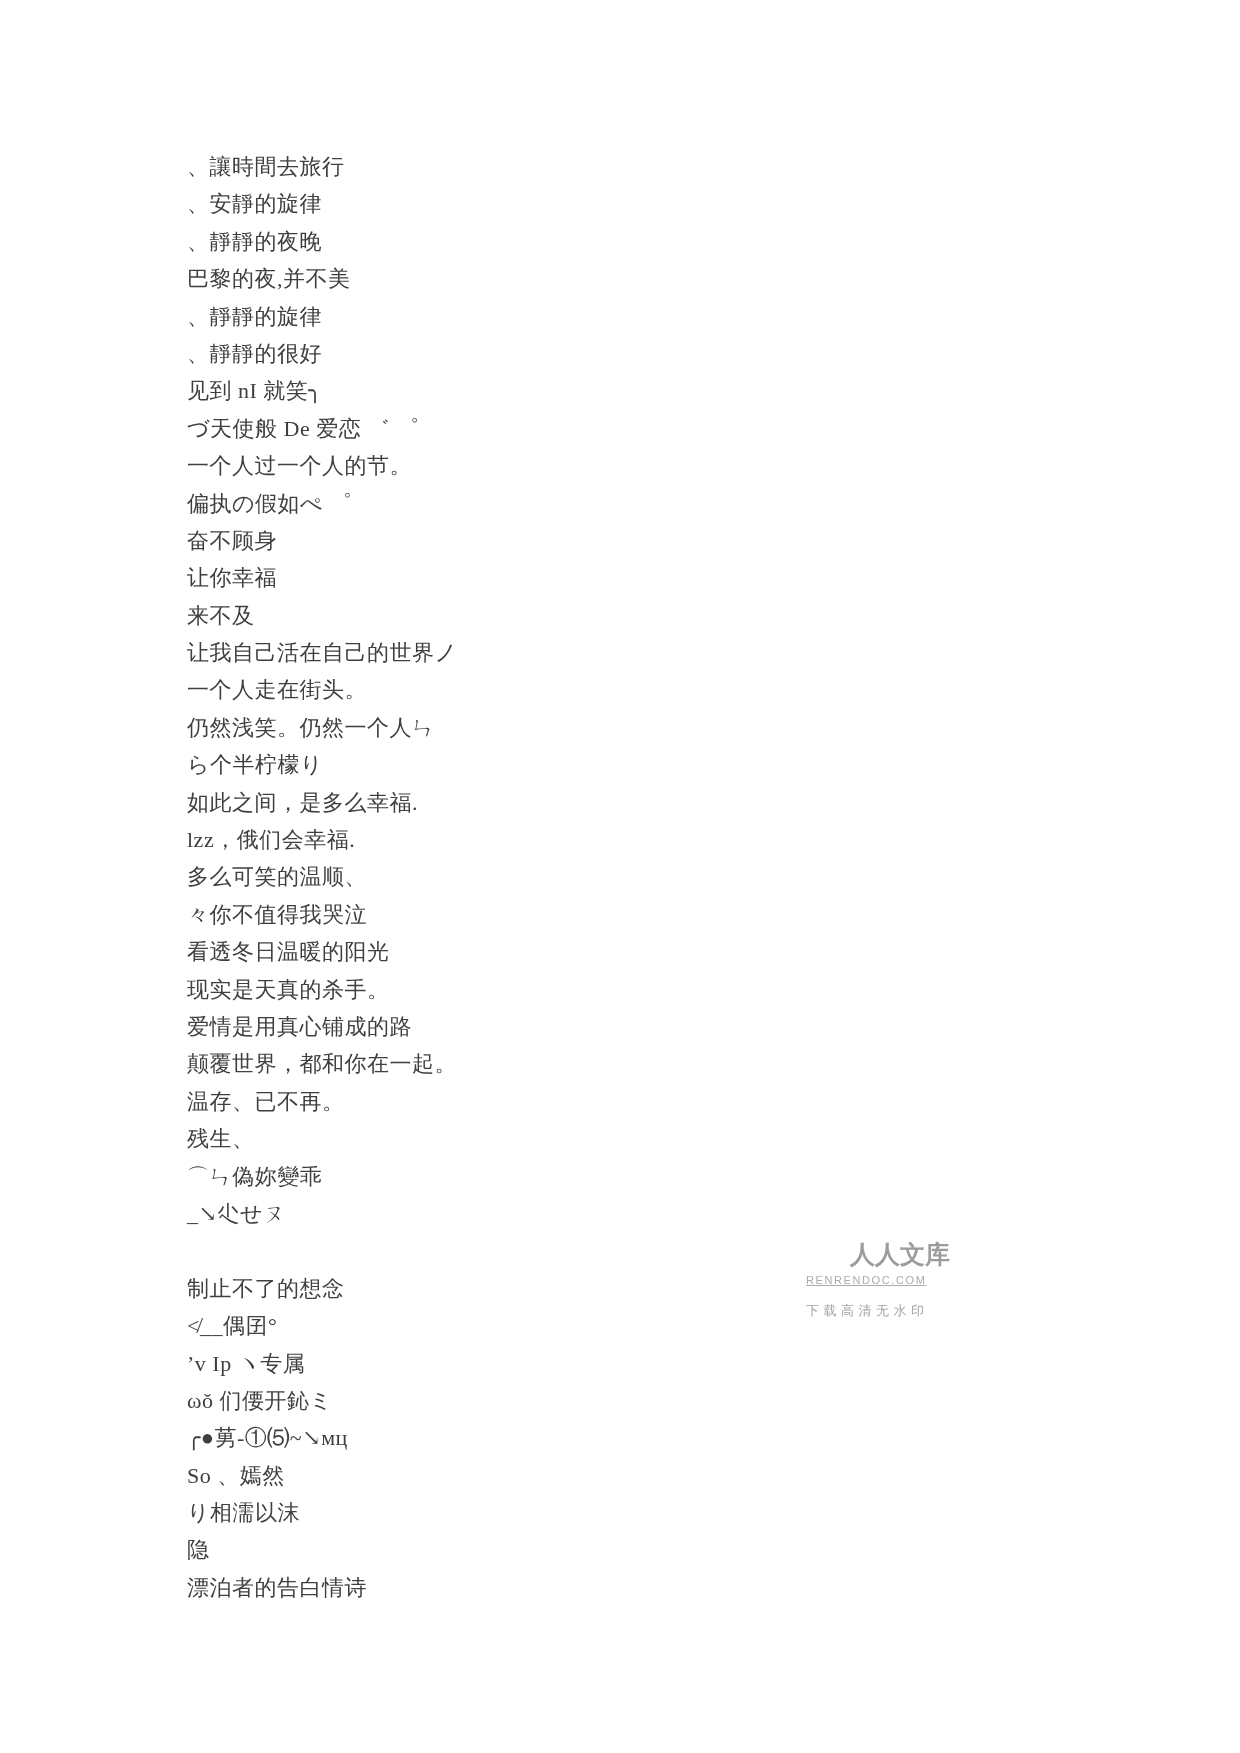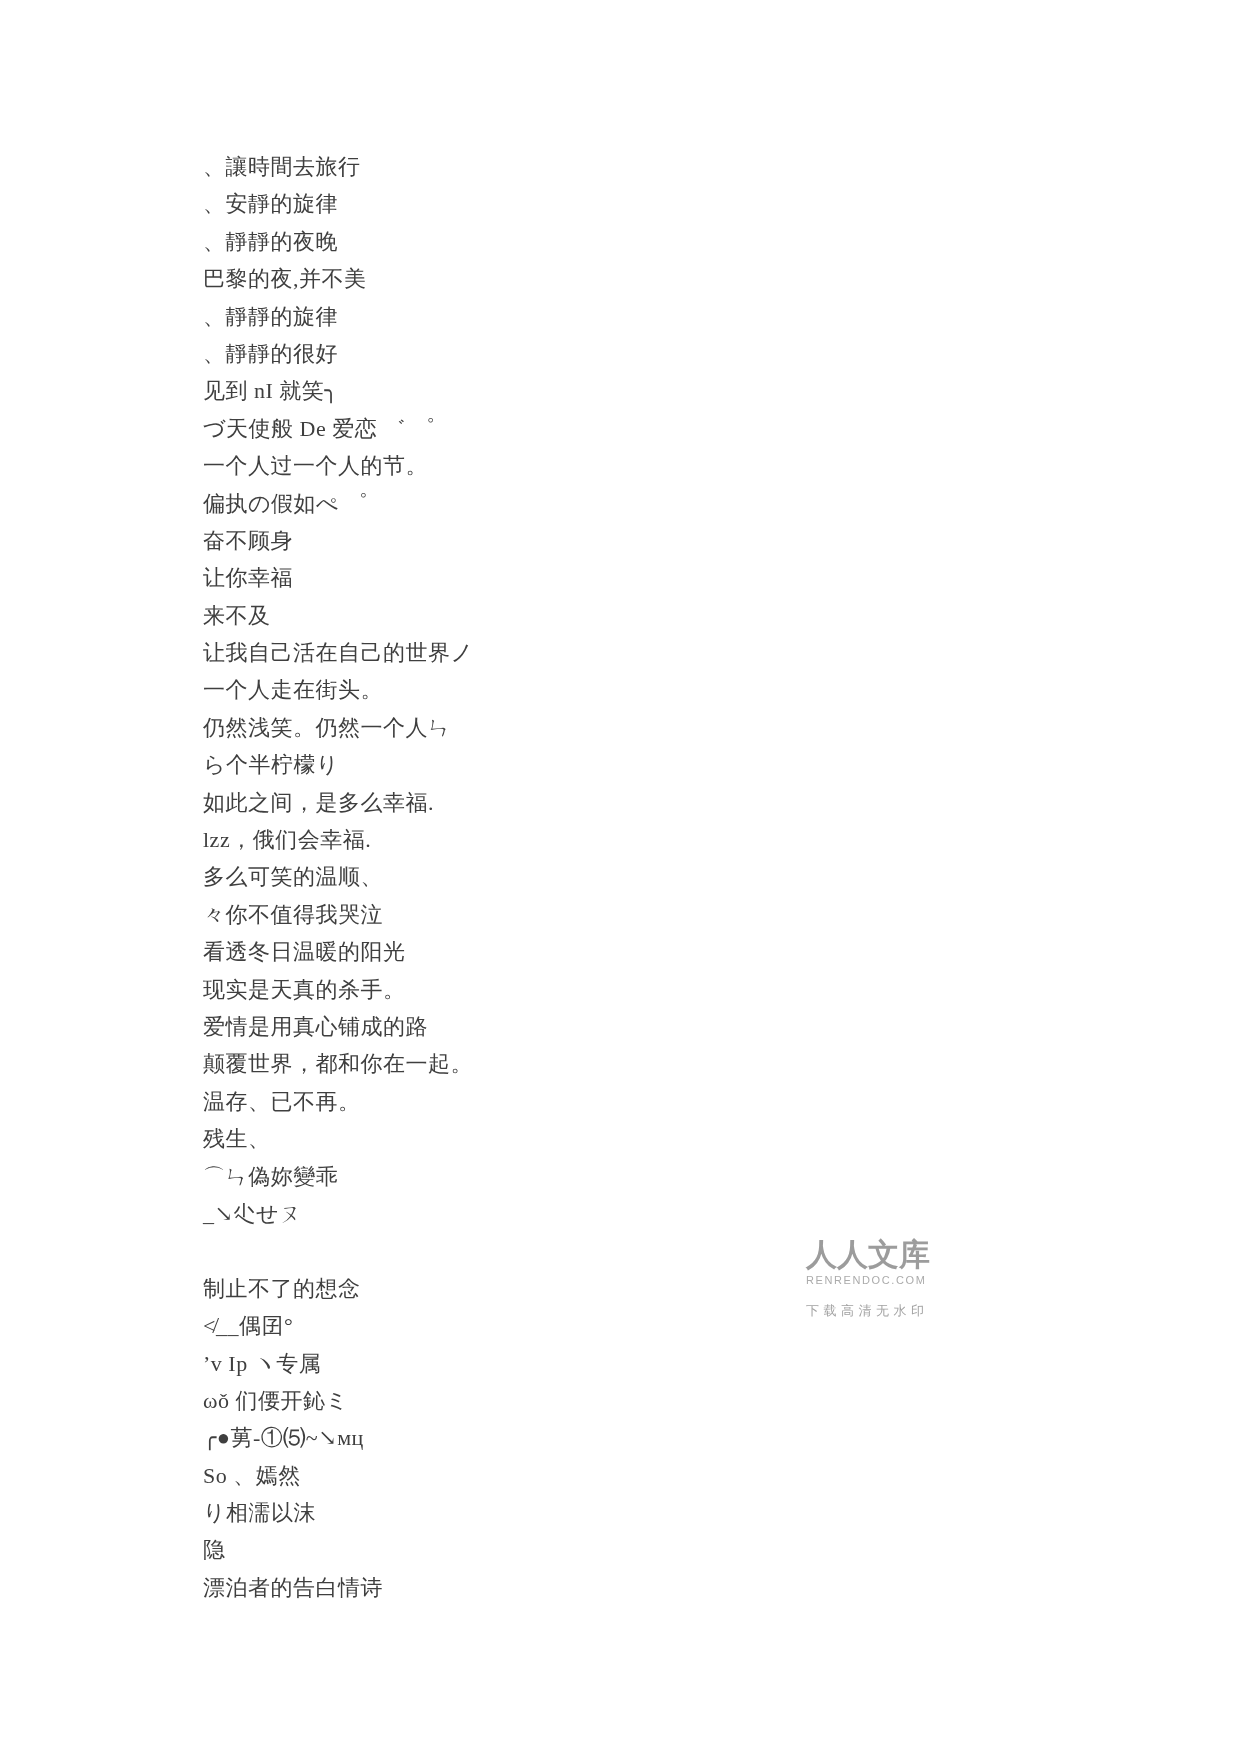--- a/index.html
+++ b/index.html
@@ -20,45 +20,46 @@
     top: 148px;
     font-family: "Liberation Serif", "DejaVu Serif", serif;
     font-size: 22px;
     line-height: 37.4px;
     color: #3f3f3f;
     white-space: pre;
     letter-spacing: 0.5px;
   }
   .doc-line {
     height: 37.4px;
-    margin-left: 16px;
   }
   .watermark {
     position: absolute;
     left: 806px;
     top: 1238px;
     width: 150px;
     text-align: left;
     user-select: none;
   }
   .wm-logo {
     font-family: "Liberation Serif", "DejaVu Serif", serif;
-    font-size: 31px;
+    font-size: 25px;
     line-height: 34px;
     color: #9c9c9c;
     letter-spacing: 0px;
     font-weight: bold;
+    margin-left: 44px;
   }
   .wm-domain {
     font-family: "Liberation Sans", "DejaVu Sans", sans-serif;
     font-size: 11px;
     line-height: 13px;
     margin-top: 2px;
     color: #ababab;
     letter-spacing: 1.6px;
+    text-decoration: underline;
   }
   .wm-tagline {
     font-family: "Liberation Sans", "DejaVu Sans", sans-serif;
     font-size: 13px;
     line-height: 15px;
     margin-top: 16px;
     color: #a2a2a2;
     letter-spacing: 4.5px;
   }
 </style>

